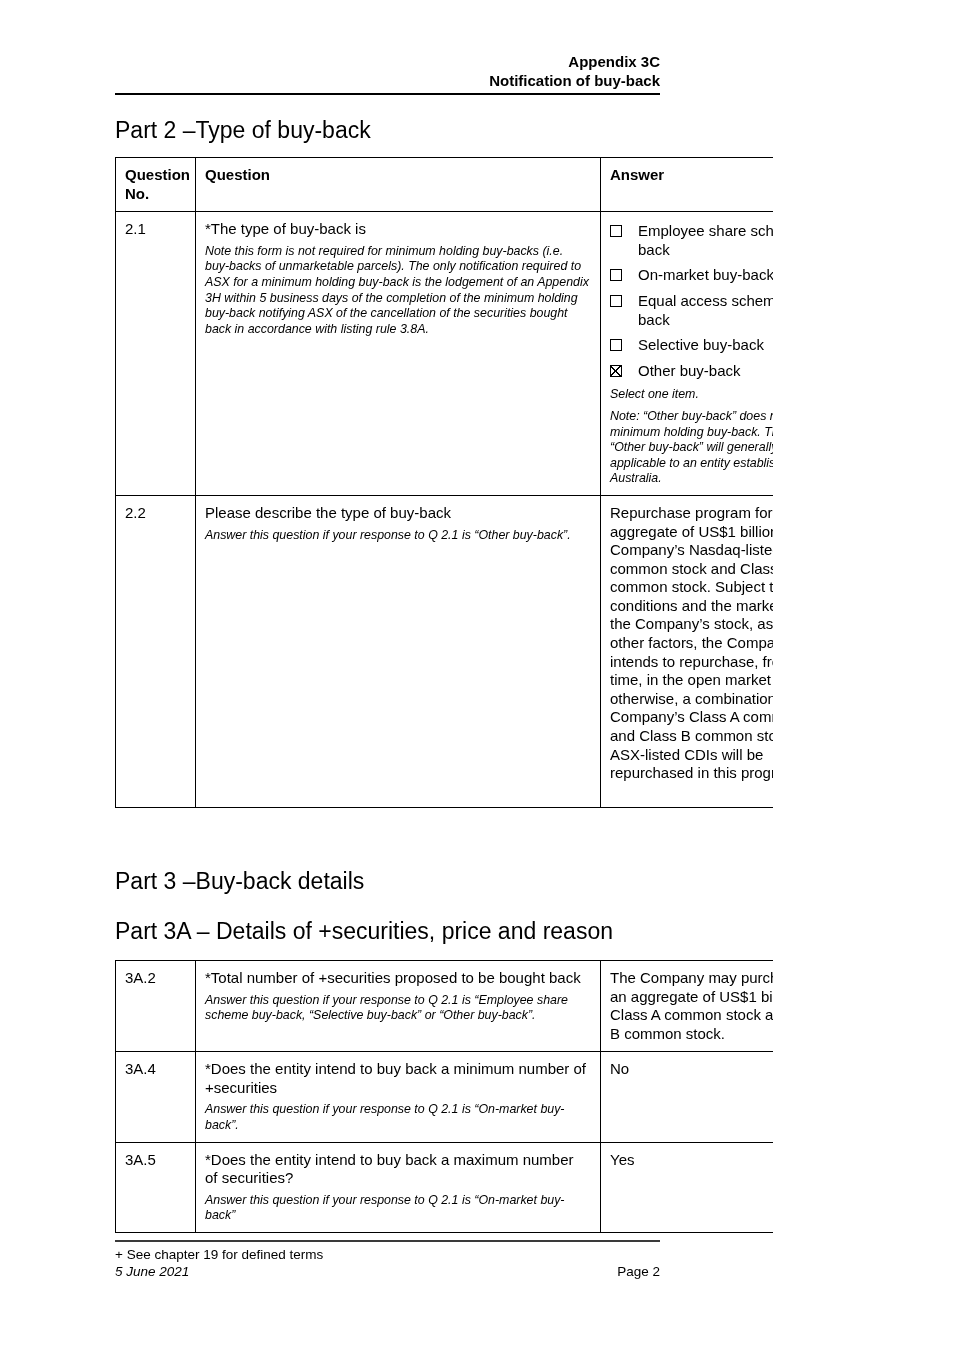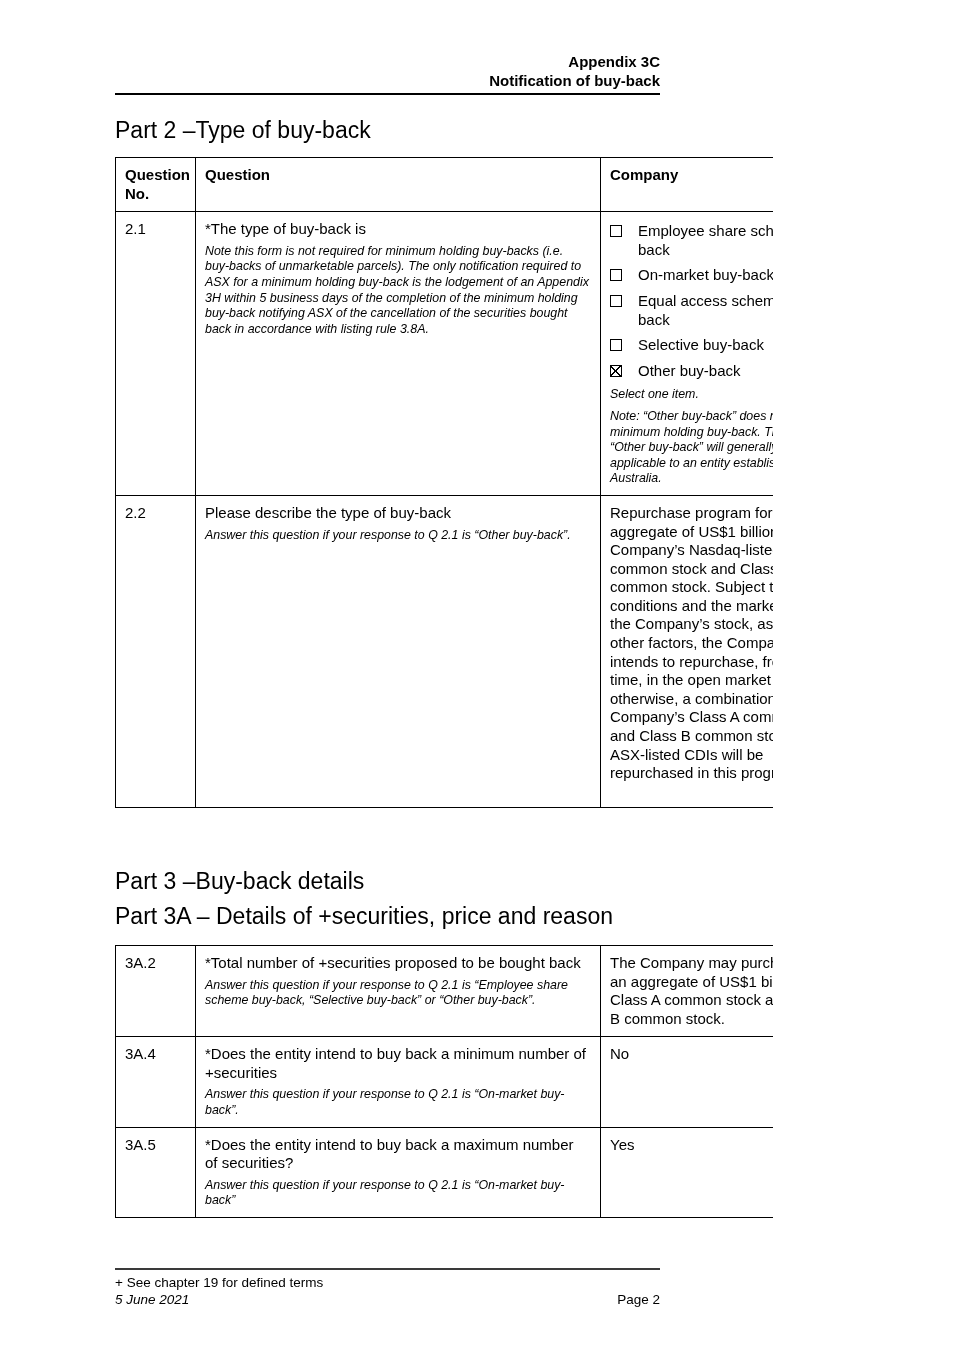--- a/index.html
+++ b/index.html
@@ -16,21 +16,21 @@
     overflow:hidden;
     background:#fff;
   }
   
   .doc-header { text-align:right; font-weight:bold; font-size:15px; line-height:19px; }
   .header-rule { border:none; border-top:2px solid #000; margin-top:3px; }
   
   .part-title { font-size:23px; font-weight:400; line-height:30px; }
   .title-part2 { margin:20px 0 12px 0; }
   .title-part3 { margin-top:58px; }
-  .title-part3a { margin-top:5px; margin-bottom:14px; }
+  .title-part3a { margin-top:20px; margin-bottom:14px; }
   
   table.qtable { border-collapse:collapse; width:737px; table-layout:fixed; }
   table.qtable th, table.qtable td {
     border:1.5px solid #000;
     vertical-align:top;
     padding:8px 10px 8px 9px;
     font-size:15px;
     line-height:18.6px;
     text-align:left;
   }
@@ -62,21 +62,21 @@
   }
   .cb-item[data-checked="true"] .cb-box {
     background-image:
       linear-gradient(to top right, transparent 45%, #000 45%, #000 55%, transparent 55%),
       linear-gradient(to bottom right, transparent 45%, #000 45%, #000 55%, transparent 55%);
   }
   .cb-label { flex:1; }
   
   .doc-footer {
     position:absolute;
-    left:115px; right:113px; top:1268px;
+    left:115px; right:113px; top:1240px;
     font-size:13.5px; line-height:17px;
   }
   .footer-rule { border:none; border-top:2px solid #3a3a3a; margin-bottom:4px; }
   .footer-row2 { display:flex; justify-content:space-between; }
   .footer-date { font-style:italic; }
 </style>
 </head>
 <body>
 
 <div class="page">
@@ -92,21 +92,21 @@
   <table class="qtable">
     <colgroup>
         <col style="width:80px">
         <col style="width:405px">
         <col style="width:252px">
       </colgroup>
     <thead>
       <tr class="hdr">
         <th>Question No.</th>
         <th>Question</th>
-        <th>Company</th>
+        <th>Answer</th>
       </tr>
     </thead>
     <tbody>
       <tr class="h21">
         <td>2.1</td>
         <td>
           <div>*The type of buy-back is</div>
           <div class="qnote">Note this form is not required for minimum holding buy-backs (i.e. buy-backs of unmarketable parcels). The only notification required to ASX for a minimum holding buy-back is the lodgement of an Appendix 3H within 5 business days of the completion of the minimum holding buy-back notifying ASX of the cancellation of the securities bought back in accordance with listing rule 3.8A.</div>
         </td>
         <td>

